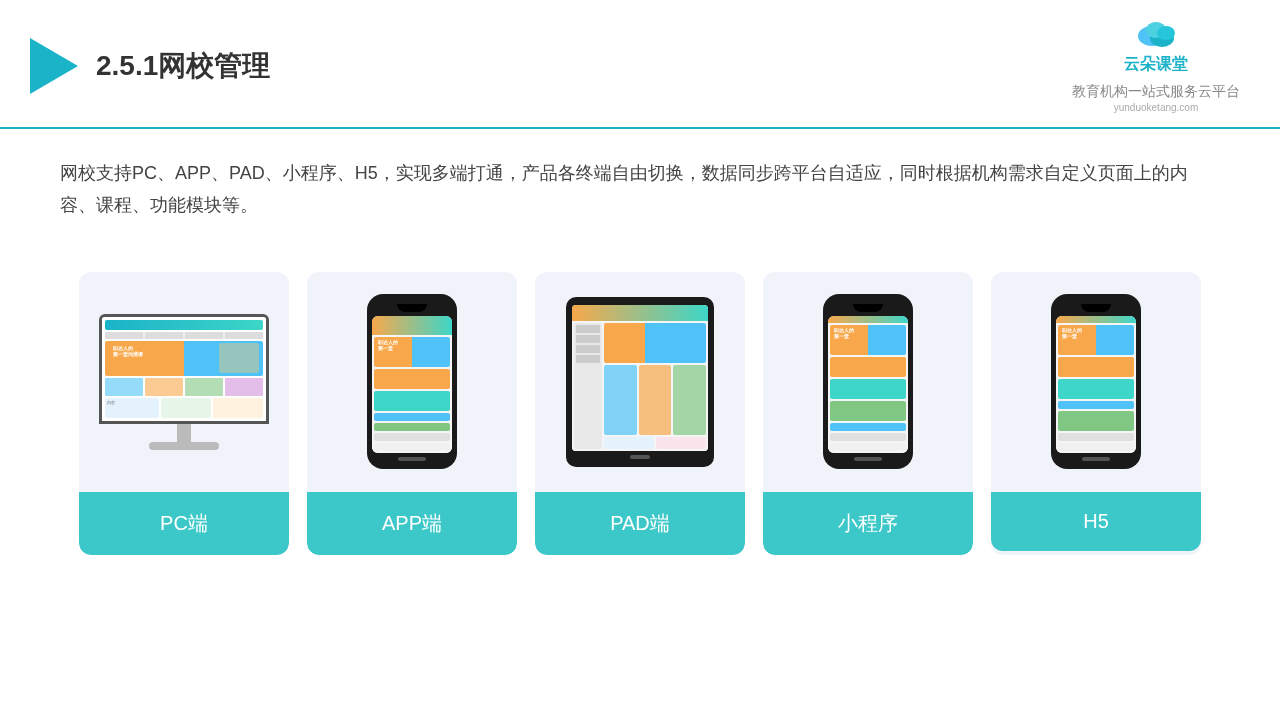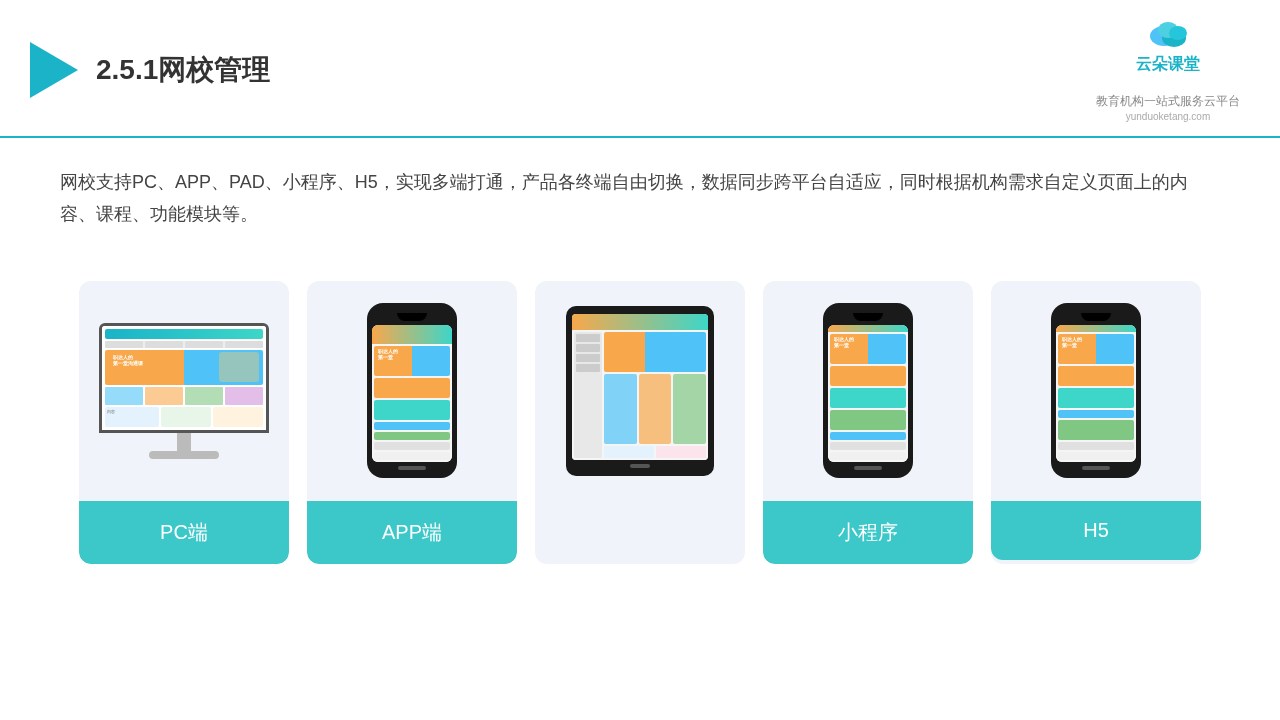--- a/index.html
+++ b/index.html
@@ -51,24 +51,24 @@
     .cloud-icon {
       width: 44px;
       height: 30px;
     }
     .brand-name {
       font-size: 16px;
       color: #1ab3c8;
       font-weight: bold;
     }
     .brand-slogan {
-      font-size: 12px;
+      font-size: 14px;
       color: #888;
       text-align: right;
-      margin-top: 18px;
+      margin-top: 8px;
     }
     .brand-url {
       font-size: 10px;
       color: #aaa;
       margin-top: 1px;
     }
 
     
     .description {
       padding: 28px 60px 10px 60px;
@@ -448,20 +448,21 @@
                   <div style="flex:1;background:#e3f2fd;border-radius:1px;"></div>
                   <div style="flex:1;background:#fce4ec;border-radius:1px;"></div>
                 </div>
               </div>
             </div>
           </div>
           <div class="tablet-home-btn"></div>
         </div>
       </div>
     </div>
+    <div class="card-label">PAD端</div>
   </div>
 
   <div class="card">
     <div class="card-image-area">
       <div class="phone-mockup">
         <div class="phone-body">
           <div class="phone-notch"></div>
           <div class="phone-screen">
             <div class="phone-screen-header"></div>
             <div class="phone-screen-body">

